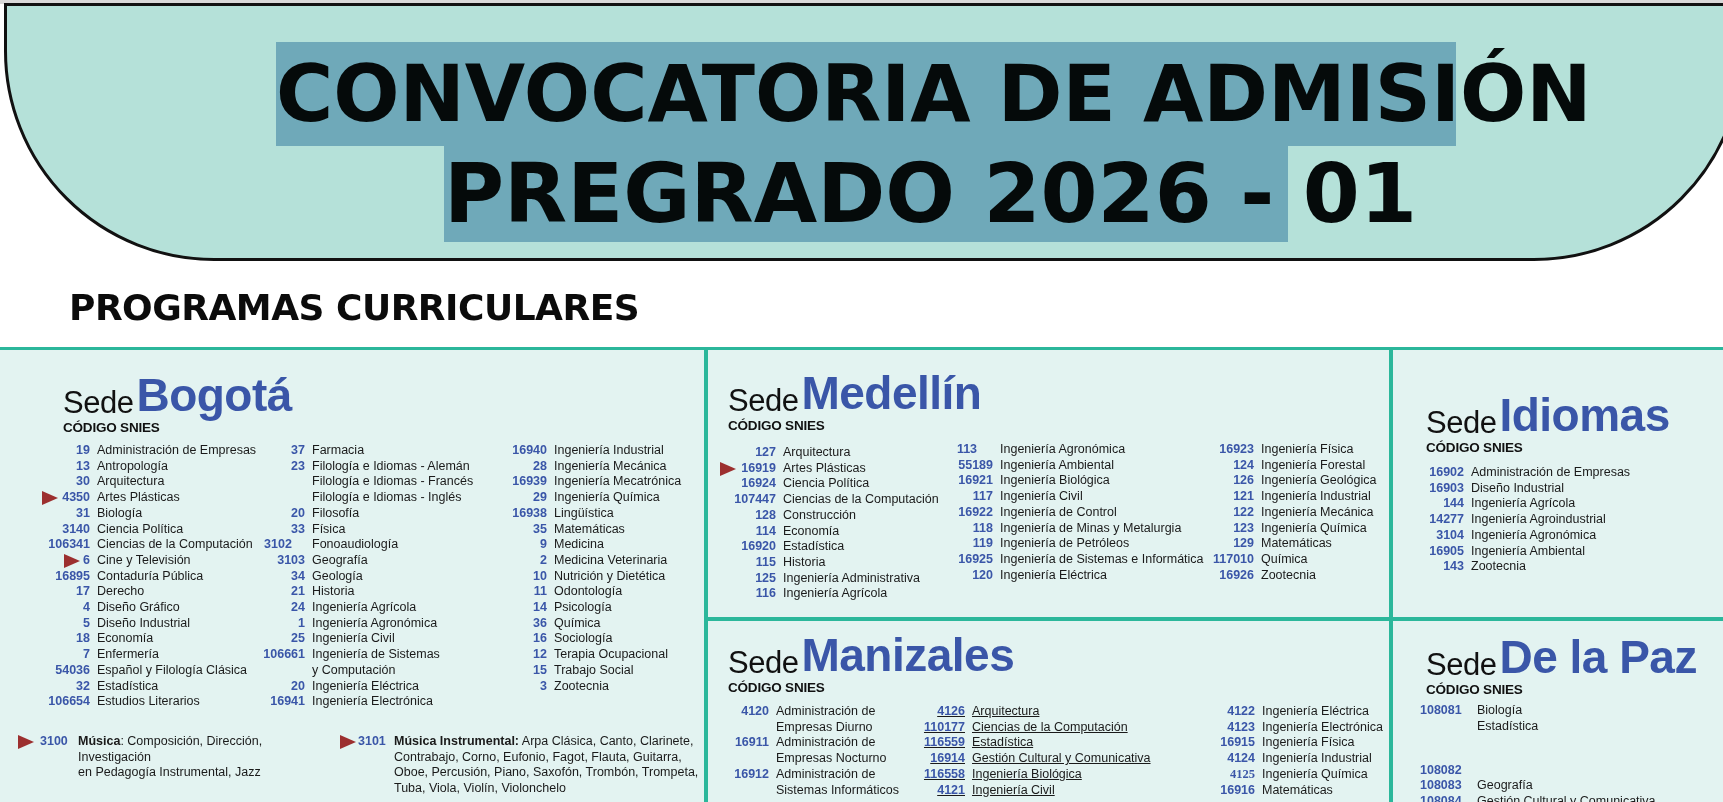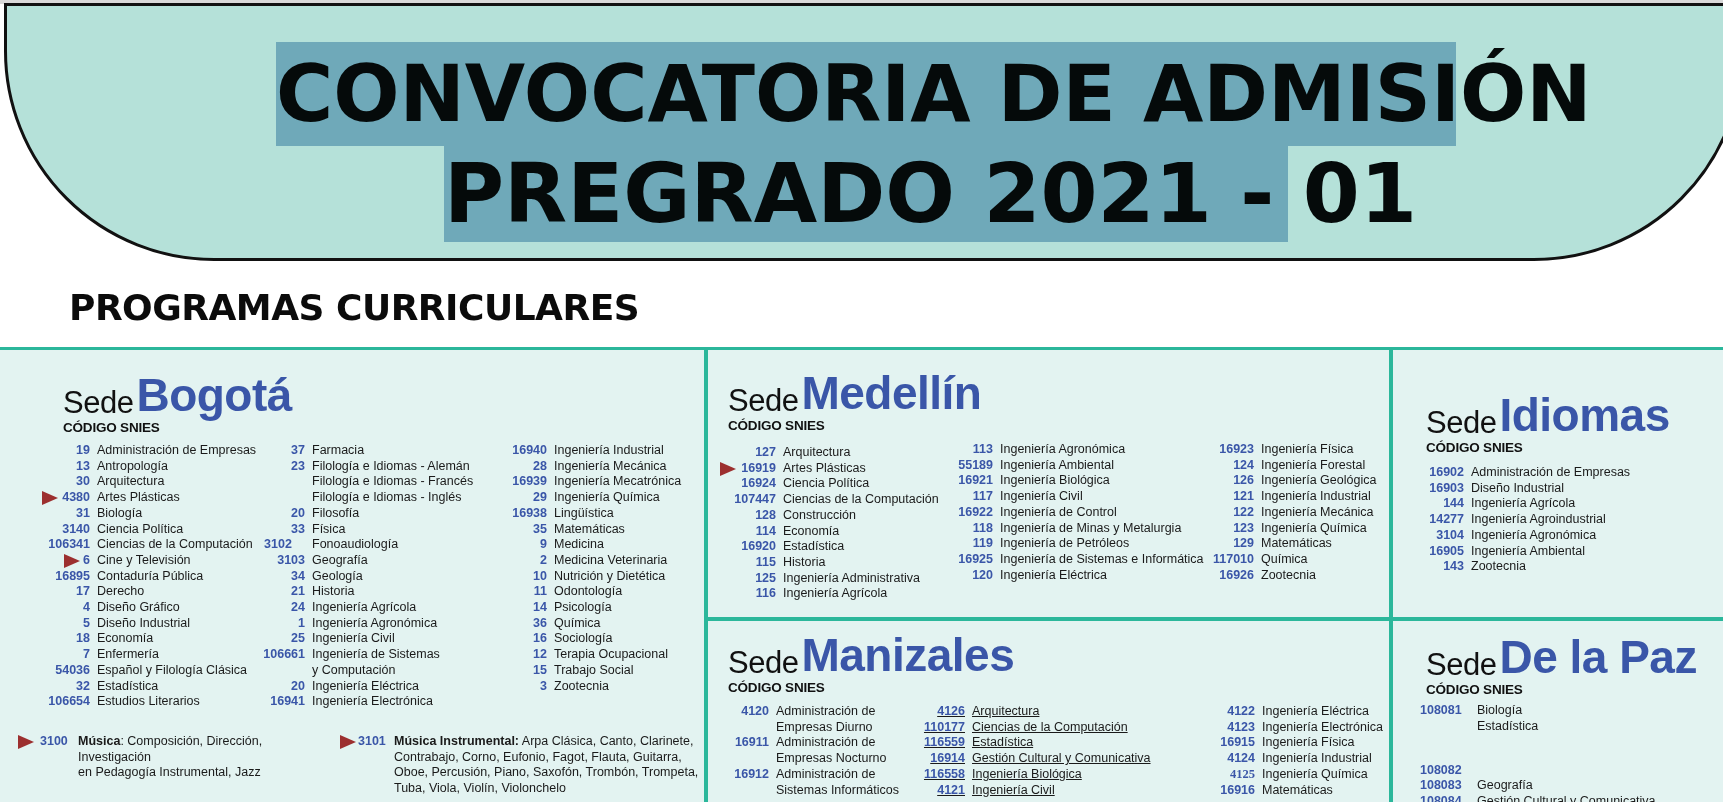--- a/index.html
+++ b/index.html
@@ -28,21 +28,21 @@
   .music b{font-weight:bold;}
   .music .mcode{position:absolute;color:#3a56a8;font-weight:bold;}
 </style>
 </head>
 <body>
 
 <div class="top-strip"></div>
 
 <div class="hero"></div>
 <div class="title-box title1">CONVOCATORIA DE ADMISIÓN</div>
-<div class="title-box title2">PREGRADO 2021 - 01</div>
+<div class="title-box title2">PREGRADO 2026 - 01</div>
 
 <div class="section-title">PROGRAMAS CURRICULARES</div>
 
 <div class="panel-wrap"></div>
 <div class="vdiv" style="left:704px;top:349px;height:453px;"></div>
 <div class="vdiv" style="left:1389px;top:349px;height:453px;"></div>
 <div class="hdiv" style="left:706px;top:617px;width:1017px;"></div>
 
 <div class="sede" id="sede-bogota" style="left:63px;top:372px;">
   <div class="sede-head">
@@ -59,21 +59,21 @@
     <div class="row">
       <span class="code" style="width: 60px;">13</span>
       <span class="name">Antropología</span>
     </div>
     <div class="row">
       <span class="code" style="width: 60px;">30</span>
       <span class="name">Arquitectura</span>
     </div>
     <div class="row">
       <span class="arrow" style="left: 11.6px;"></span>
-      <span class="code" style="width: 60px;">4380</span>
+      <span class="code" style="width: 60px;">4350</span>
       <span class="name">Artes Plásticas</span>
     </div>
     <div class="row">
       <span class="code" style="width: 60px;">31</span>
       <span class="name">Biología</span>
     </div>
     <div class="row">
       <span class="code" style="width: 60px;">3140</span>
       <span class="name">Ciencia Política</span>
     </div>
@@ -324,21 +324,21 @@
       <span class="code" style="width: 51px;">125</span>
       <span class="name">Ingeniería Administrativa</span>
     </div>
     <div class="row">
       <span class="code" style="width: 51px;">116</span>
       <span class="name">Ingeniería Agrícola</span>
     </div>
   </div>
 <div class="col" style="left:941px;top:442px;">
     <div class="row">
-      <span class="code" style="width: 52px;">113</span>
+      <span class="code" style="width: 52px; text-align: center;">113</span>
       <span class="name">Ingeniería Agronómica</span>
     </div>
     <div class="row">
       <span class="code" style="width: 52px;">55189</span>
       <span class="name">Ingeniería Ambiental</span>
     </div>
     <div class="row">
       <span class="code" style="width: 52px;">16921</span>
       <span class="name">Ingeniería Biológica</span>
     </div>

